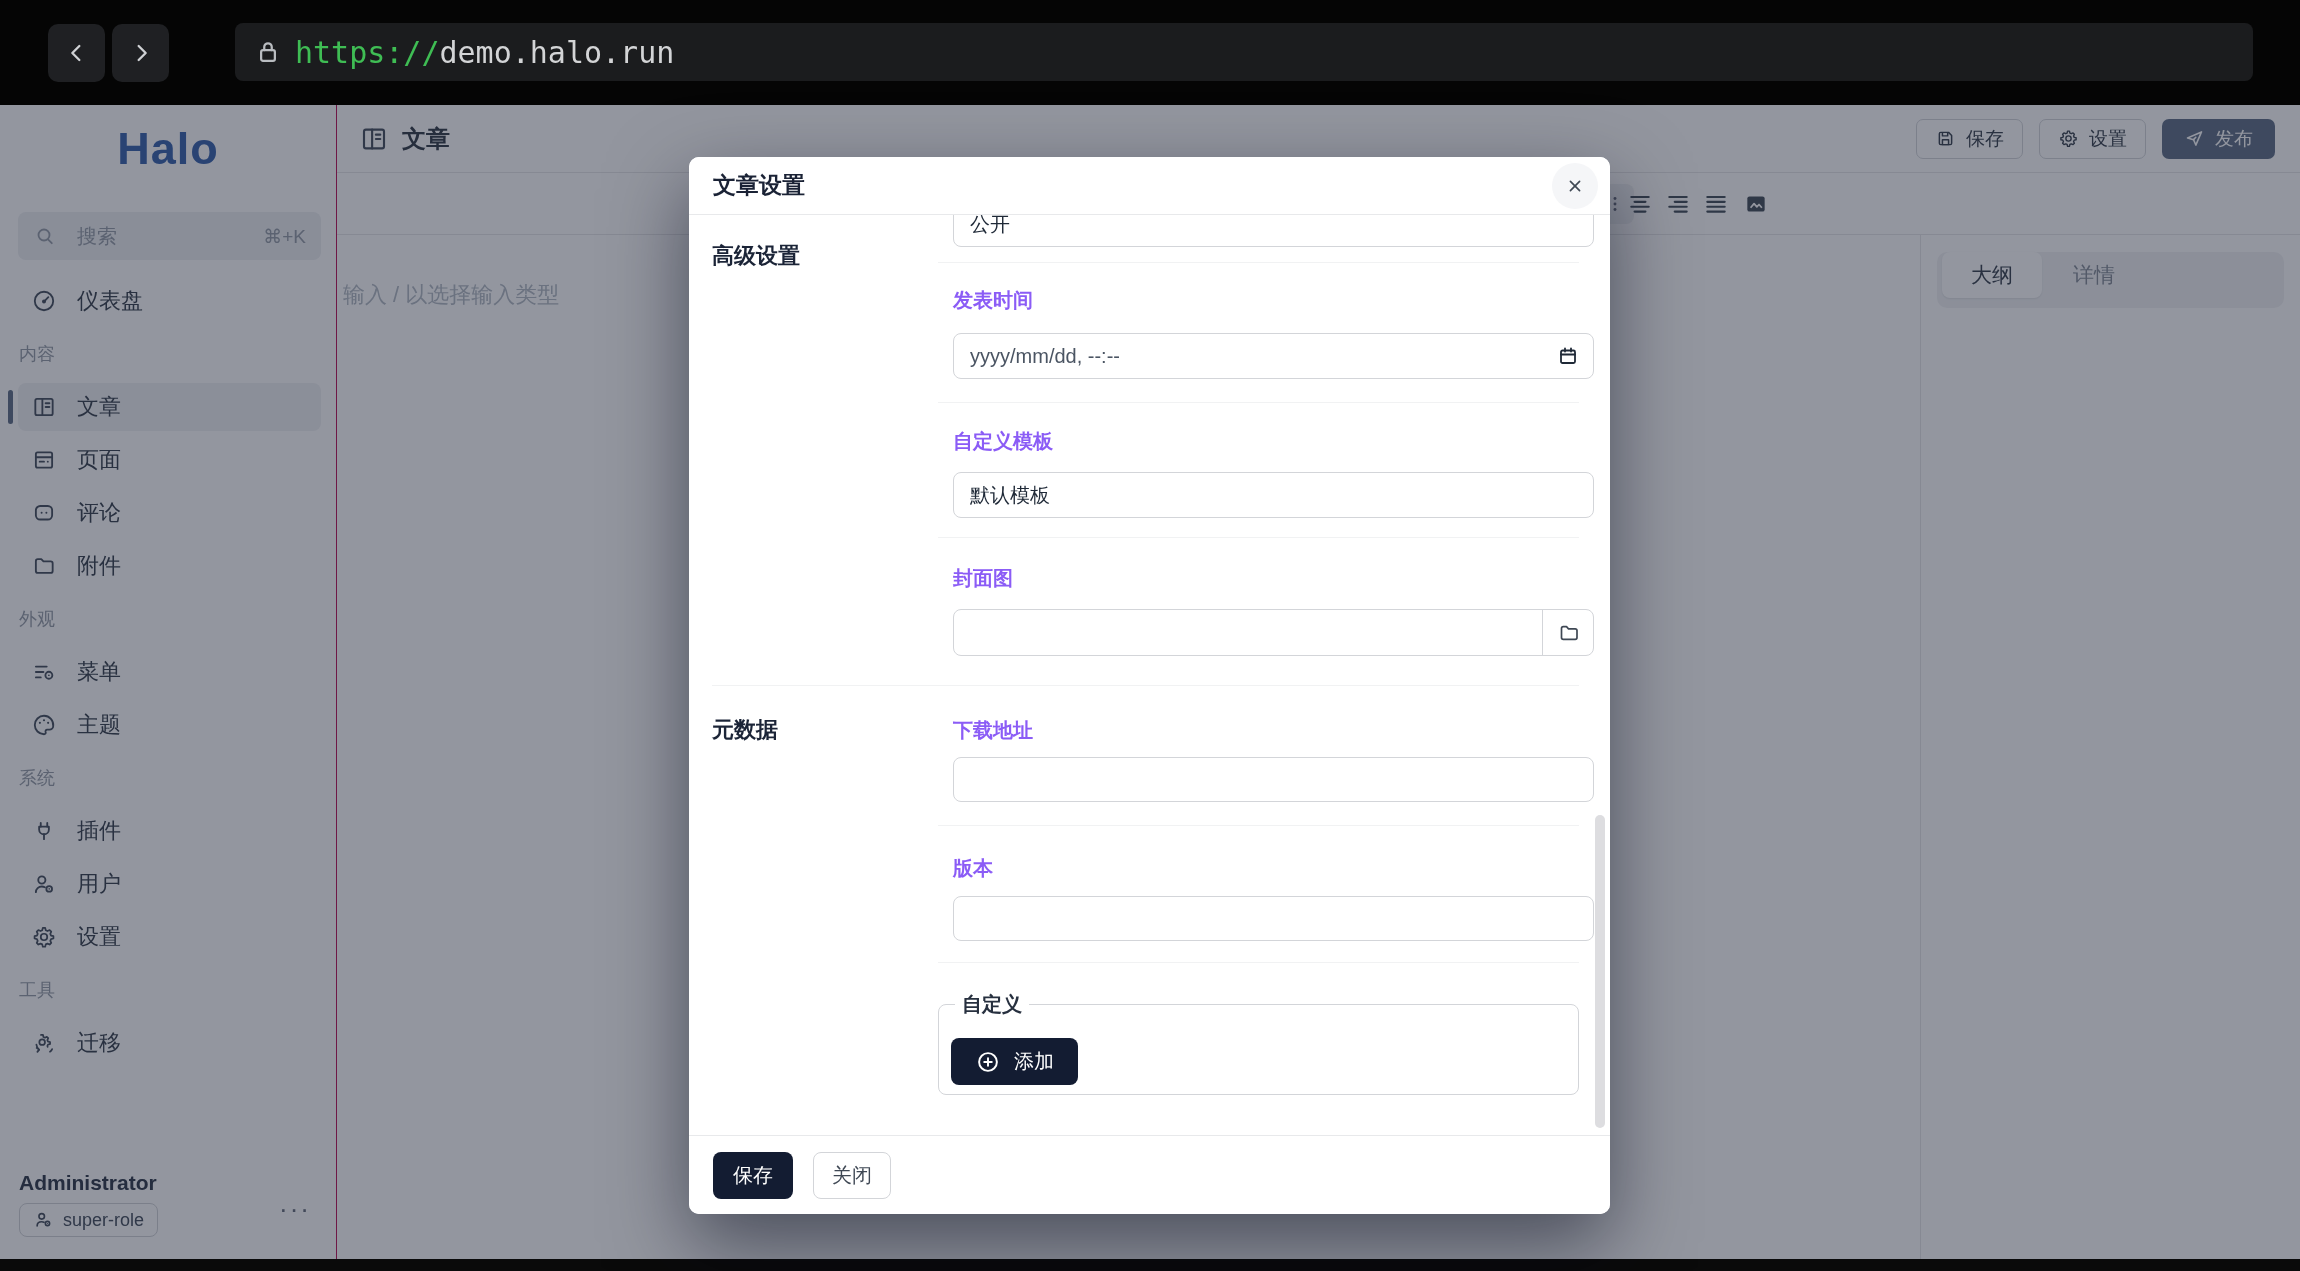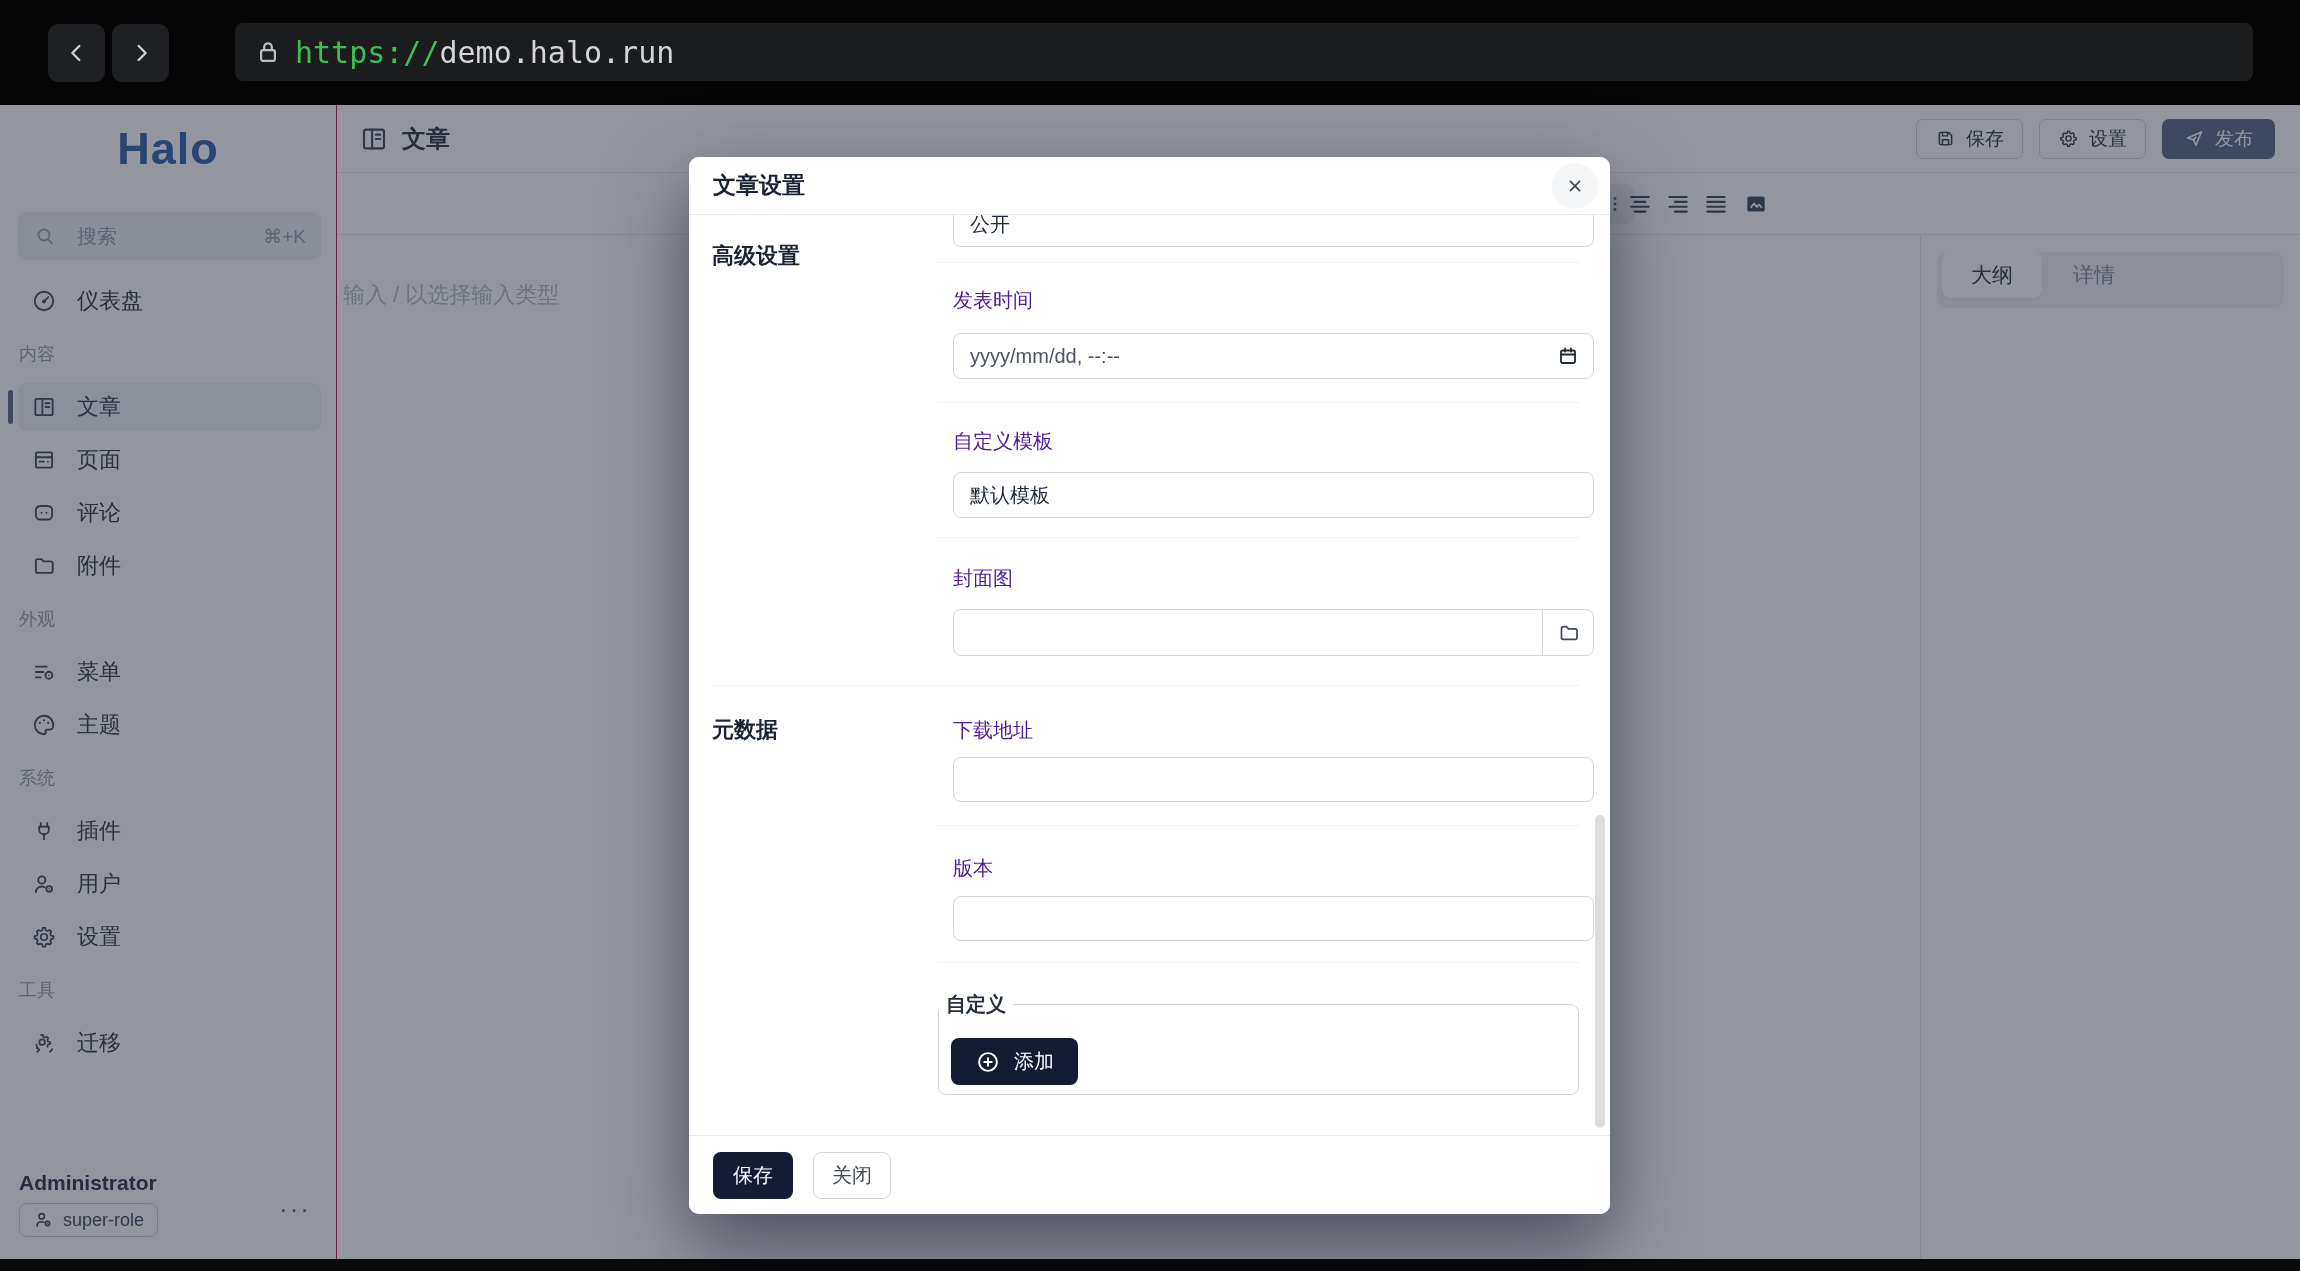--- a/index.html
+++ b/index.html
@@ -83,36 +83,36 @@
            border-radius:10px; box-shadow:0 30px 80px rgba(2,6,23,.5); z-index:10;
            display:flex; flex-direction:column; }
   .modal-header { height:58px; flex:none; border-bottom:1px solid #e8e9eb; display:flex; align-items:center;
                   padding:0 24px; position:relative; border-radius:10px 10px 0 0; background:#fff; }
   .modal-title { font-size:23px; font-weight:bold; color:#1a2235; }
   .modal-close { position:absolute; right:12px; top:6px; width:46px; height:46px; border-radius:50%;
                  background:#f5f6f8; display:flex; align-items:center; justify-content:center; color:#3f4854; }
   .modal-body { position:relative; flex:1; overflow:hidden; background:#fff; }
   .grp-label { position:absolute; left:23px; font-size:22px; font-weight:bold; color:#1b2437; }
   .fld { position:absolute; left:264px; width:641px; }
-  .f-label { font-size:20px; font-weight:400; color:#4c1d95; }
+  .f-label { font-size:20px; font-weight:700; color:#8b5cf6; }
   .box { height:46px; border:1px solid #d3d5d9; border-radius:8px; background:#fff; font-size:20px;
          color:#1f2937; display:flex; align-items:center; padding:0 16px; }
   .box-input { width:100%; height:46px; border:1px solid #d3d5d9; border-radius:8px; padding:0 16px;
                font-size:20px; color:#1f2937; outline:none; background:#fff;
                font-family:"Liberation Sans","DejaVu Sans",sans-serif; }
   .box-input::placeholder { color:#4b5563; opacity:1; }
   .hdiv { position:absolute; left:249px; width:641px; height:1px; background:#f1f2f3; }
   .gdiv { position:absolute; left:23px; width:867px; height:1px; background:#f1f2f3; }
   .cal-ic { position:absolute; right:14px; top:11px; width:24px; height:24px; color:#1f2937; }
   .cover-btn { position:absolute; right:0; top:0; width:52px; height:47px; border-left:1px solid #d3d5d9;
                display:flex; align-items:center; justify-content:center; color:#3f4854;
                border-radius:0 8px 8px 0; }
   .custom-set { position:absolute; left:249px; top:776px; width:641px; height:104px;
                 border:1px solid #d3d5d9; border-radius:8px; padding:0; }
-  .custom-set legend { padding:0 7px; font-size:20px; font-weight:600; color:#27303f; }
+  .custom-set legend { margin-left:16px; padding:0 7px; font-size:20px; font-weight:600; color:#27303f; }
   .add-btn { position:absolute; left:12px; bottom:9px; height:47px; padding:0 24px; background:#131c32;
              color:#fff; border-radius:8px; display:flex; gap:13px; align-items:center; font-size:20px; border:none; }
   .add-btn .ic { width:26px; height:26px; display:flex; }
   .scroll-thumb { position:absolute; right:5px; top:600px; width:10px; height:313px; border-radius:6px; background:#dddde0; }
   .modal-footer { height:79px; flex:none; border-top:1px solid #e8e9eb; display:flex; align-items:center;
                   gap:20px; padding:0 24px; border-radius:0 0 10px 10px; background:#fff; }
   .btn-dark { height:47px; padding:0 20px; background:#131c32; color:#fff; border-radius:8px; font-size:20px; border:none; }
   .btn-light { height:47px; padding:0 18px; background:#fff; border:1px solid #d3d5d9; color:#3f4854;
                border-radius:8px; font-size:20px; }
 

